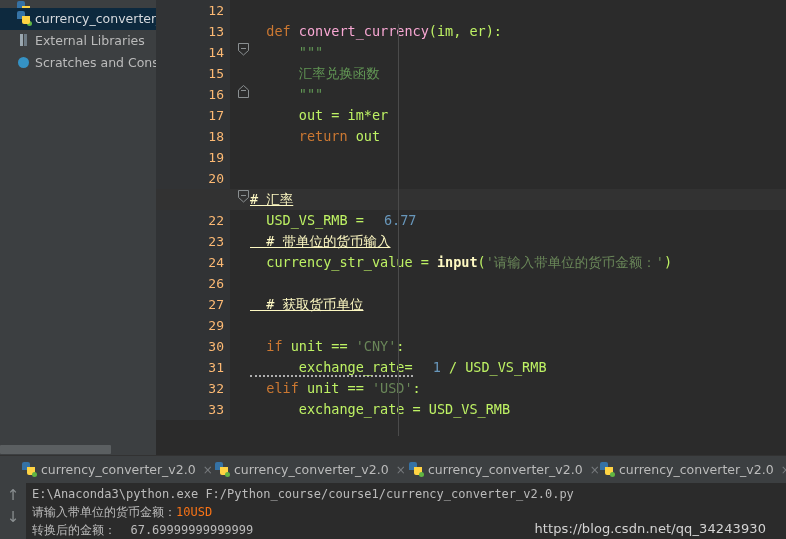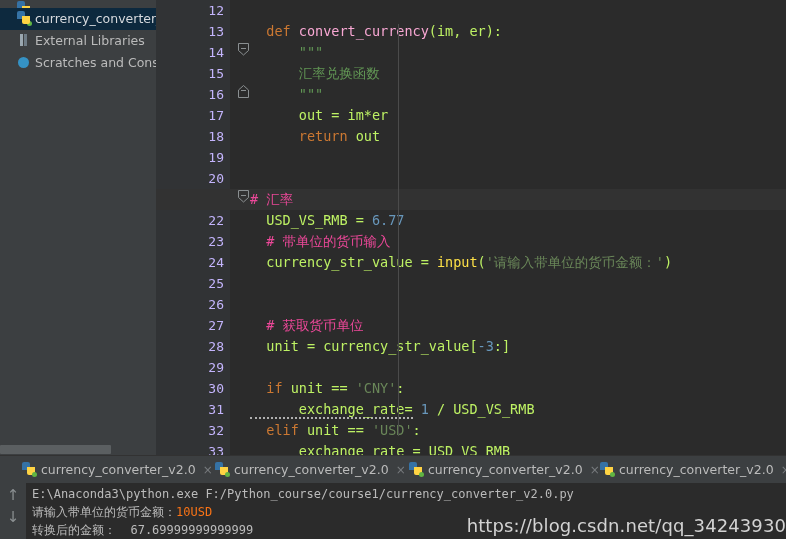--- a/index.html
+++ b/index.html
@@ -55,43 +55,43 @@
     position:absolute;left:156px;top:0;width:630px;height:455px;
     background:#2b2b2b;overflow:hidden;
   }
   .eline{
     position:relative;height:21px;line-height:21px;white-space:pre;
     font-family:"DejaVu Sans Mono","Liberation Mono",monospace;font-size:13.5px;
   }
   .eline.caret{background:#323232;}
   .gutter{
     position:absolute;left:0;top:0;width:74px;height:21px;
-    background:#313335;color:#c4b5fd;text-align:right;
+    background:#313335;color:#fdba74;text-align:right;
     padding-right:6px;box-sizing:border-box;font-size:13px;
   }
   .eline.caret .gutter{background:#313335;margin-top:30px;}
   .fold{
     position:absolute;left:80px;top:0;width:14px;height:21px;color:#868a8c;
     font-size:11px;text-align:center;
   }
   .code{position:absolute;left:94px;top:0;white-space:pre;}
 
   
   #indent-guide{
     position:absolute;left:242px;top:24px;width:1px;height:412px;background:#4b4b4b;
   }
 
   
   .t-kw{color:#cc7832;}
   .t-fn{color:#f9a8d4;}
   .t-def{color:#bef264;}
   .t-str{color:#6a8759;margin-top:11px;}
-  .t-num{color:#6897bb;}
-  .t-cmt{color:#ec4899;}
-  .t-builtin{color:#fde047;}
+  .t-num{color:#6897bb;margin-left:12px;}
+  .t-cmt{color:#fef9c3;text-decoration:underline;}
+  .t-builtin{color:#fef9c3;font-weight:bold;}
   .t-doc{color:#629755;}
   .warn{border-bottom:2px dotted #b0b0b0;padding-bottom:0px;}
 
   
   #tabbar{
     position:absolute;left:0;top:455px;width:786px;height:28px;
     background:#3c3f41;border-top:1px solid #323232;
   }
   .ctab{
     position:absolute;top:0;height:28px;line-height:28px;
@@ -115,23 +115,23 @@
     position:absolute;left:5px;width:16px;height:16px;color:#8a8f91;font-size:15px;
     text-align:center;line-height:16px;
   }
   #console-out{
     position:absolute;left:32px;top:2px;width:754px;
     font-family:"DejaVu Sans Mono","Liberation Mono",monospace;
     font-size:12px;line-height:18px;color:#bbbbbb;white-space:pre;
   }
   #console-out .stdin{color:#f97316;}
   #watermark{
-    position:absolute;right:0;bottom:3px;
+    position:absolute;right:20px;bottom:3px;
     font-family:"DejaVu Sans","Liberation Sans",sans-serif;
-    font-size:18px;color:#d3d3d3;letter-spacing:0.1px;
+    font-size:13px;color:#d3d3d3;letter-spacing:0.1px;
   }
   #tabbar-topline{position:absolute;left:0;top:455px;width:786px;height:1px;background:#2f3133;}
 </style>
 </head>
 <body>
 
 <div id="app">
 
   <div id="sidebar">
     <div id="sidebar-rows">
@@ -162,24 +162,22 @@
         <div class="eline"><div class="gutter">18</div><div class="code"><span class="t-def">      </span><span class="t-kw">return</span><span class="t-def"> out</span></div></div>
         <div class="eline"><div class="gutter">19</div><div class="code"></div></div>
         <div class="eline"><div class="gutter">20</div><div class="code"></div></div>
         <div class="eline caret"><div class="gutter">21</div><div class="fold"><svg width="11" height="13" viewBox="0 0 11 13">
               <path d="M0.5 0.5 H10.5 V7.5 L5.5 12 L0.5 7.5 Z" fill="none" stroke="#8a8f91"></path>
               <line x1="3" y1="5.5" x2="8" y2="5.5" stroke="#8a8f91"></line>
             </svg></div><div class="code"><span class="t-cmt"># 汇率</span></div></div>
         <div class="eline"><div class="gutter">22</div><div class="code"><span class="t-def">  USD_VS_RMB = </span><span class="t-num">6.77</span></div></div>
         <div class="eline"><div class="gutter">23</div><div class="code"><span class="t-cmt">  # 带单位的货币输入</span></div></div>
         <div class="eline"><div class="gutter">24</div><div class="code"><span class="t-def">  currency_str_value = </span><span class="t-builtin">input</span><span class="t-def">(</span><span class="t-str">'请输入带单位的货币金额：'</span><span class="t-def">)</span></div></div>
-        <div class="eline"><div class="gutter">25</div><div class="code"></div></div>
         <div class="eline"><div class="gutter">26</div><div class="code"></div></div>
         <div class="eline"><div class="gutter">27</div><div class="code"><span class="t-cmt">  # 获取货币单位</span></div></div>
-        <div class="eline"><div class="gutter">28</div><div class="code"><span class="t-def">  unit = currency_str_value[</span><span class="t-num">-3</span><span class="t-def">:]</span></div></div>
         <div class="eline"><div class="gutter">29</div><div class="code"></div></div>
         <div class="eline"><div class="gutter">30</div><div class="code"><span class="t-def">  </span><span class="t-kw">if</span><span class="t-def"> unit == </span><span class="t-str">'CNY'</span><span class="t-def">:</span></div></div>
         <div class="eline"><div class="gutter">31</div><div class="code"><span class="t-def warn">      exchange_rate=</span><span class="t-def"> </span><span class="t-num">1</span><span class="t-def"> / USD_VS_RMB</span></div></div>
         <div class="eline"><div class="gutter">32</div><div class="code"><span class="t-def">  </span><span class="t-kw">elif</span><span class="t-def"> unit == </span><span class="t-str">'USD'</span><span class="t-def">:</span></div></div>
         <div class="eline"><div class="gutter">33</div><div class="code"><span class="t-def">      exchange_rate = USD_VS_RMB</span></div></div>
       </div>
     <div id="indent-guide"></div>
   </div>
 
   <div id="tabbar-topline"></div>

